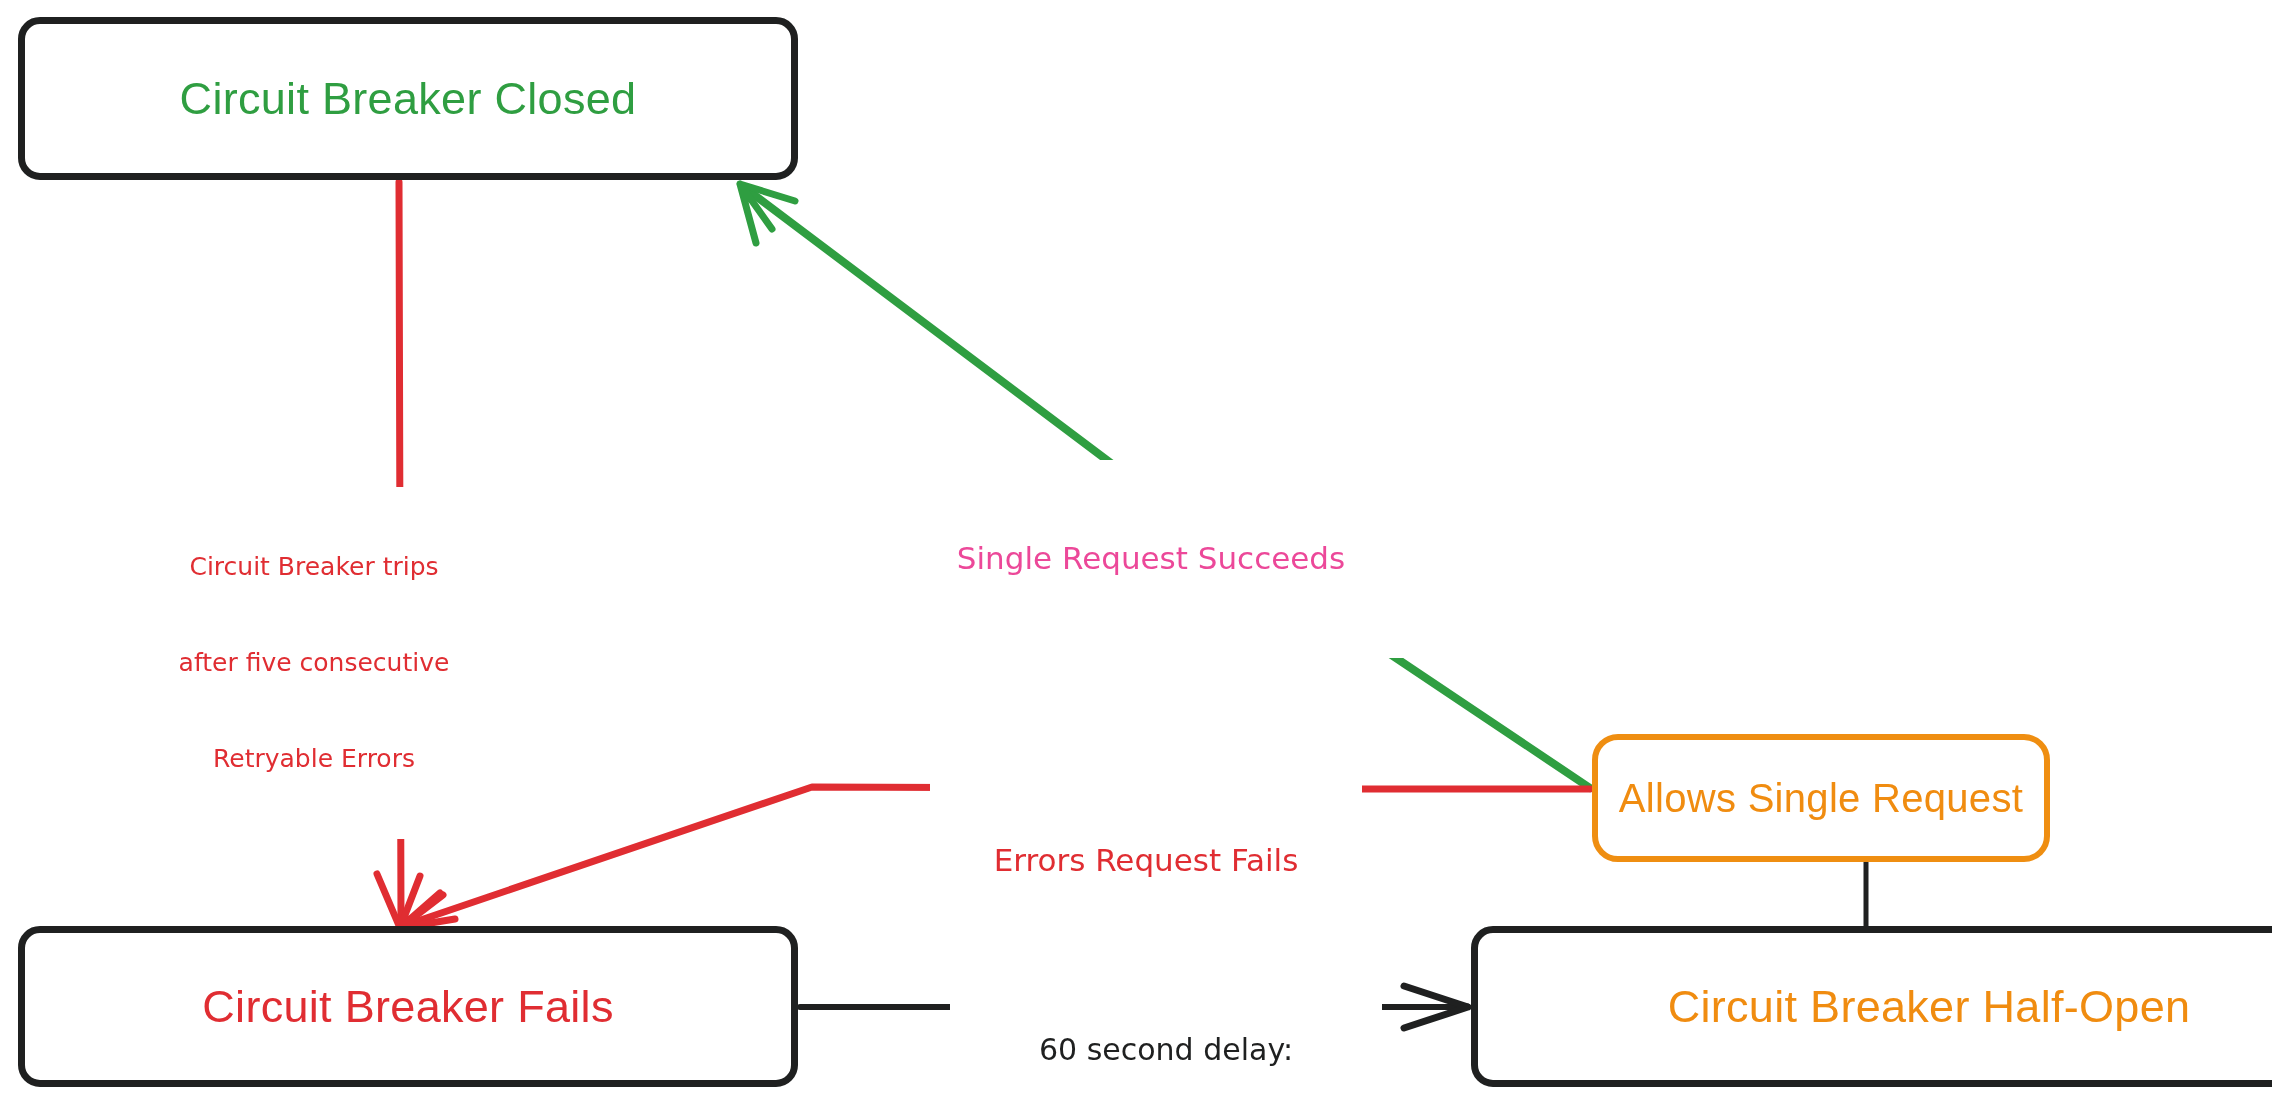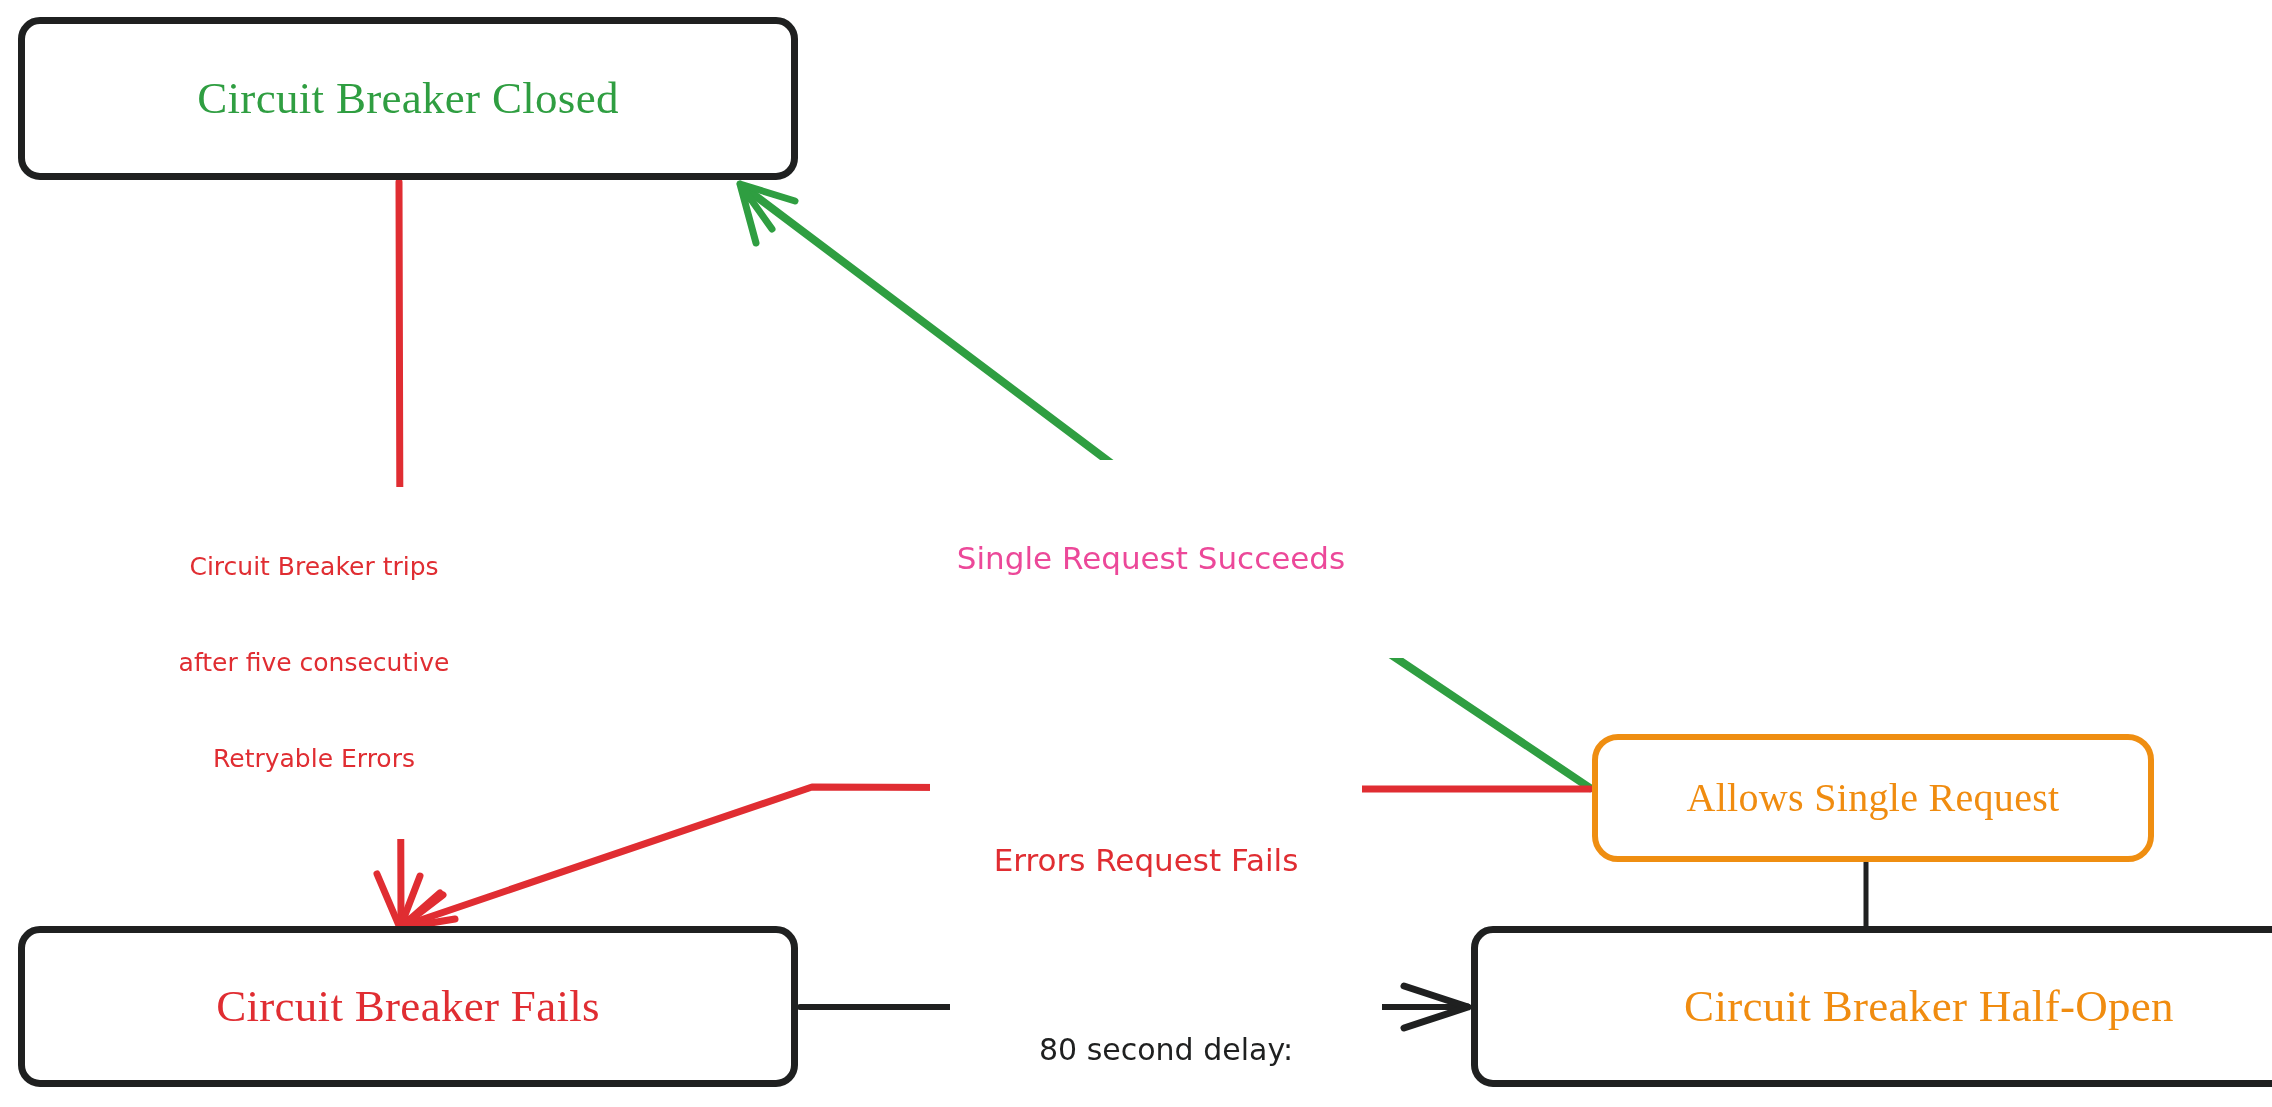--- a/index.html
+++ b/index.html
@@ -39,21 +39,21 @@
   .node-black {
     border-color: #1f2020;
     border-width: 7px;
   }
   .node-orange {
     border-color: #ef8e11;
     border-width: 6px;
     border-radius: 26px;
   }
   .node-label {
-    font-family: Liberation Serif, serif;
+    font-family: Liberation Sans, sans-serif;
     font-weight: 400;
     letter-spacing: 0.3px;
     line-height: 1.15;
     white-space: nowrap;
   }
   .lbl-green  { color: #2f9e41; }
   .lbl-red    { color: #e02d32; }
   .lbl-orange { color: #f08c10; }
 
   .size-xl { font-size: 45px; }
@@ -131,21 +131,21 @@
   </svg>
 
   <div class="node node-black" style="left:18px; top:17px; width:780px; height:163px;">
     <span class="node-label lbl-green size-xl">Circuit Breaker Closed</span>
   </div>
 
   <div class="node node-black" style="left:18px; top:926px; width:780px; height:161px;">
     <span class="node-label lbl-red size-xl">Circuit Breaker Fails</span>
   </div>
 
-  <div class="node node-orange" style="left:1592px; top:734px; width:562px; height:128px;">
+  <div class="node node-orange" style="left:1592px; top:734px; width:458px; height:128px;">
     <span class="node-label lbl-orange size-lg">Allows Single Request</span>
   </div>
 
   <div class="node node-black" style="left:1471px; top:926px; width:916px; height:161px;">
     <span class="node-label lbl-orange size-xl">Circuit Breaker Half-Open</span>
   </div>
 
   <div class="edge-label el-trip">
     <div>Circuit Breaker trips</div>
     <div>after five consecutive</div>
@@ -154,17 +154,17 @@
 
   <div class="edge-label el-succeeds">
     <div>Single Request Succeeds</div>
   </div>
 
   <div class="edge-label el-fails">
     <div>Errors Request Fails</div>
   </div>
 
   <div class="edge-label el-delay">
-    <div>80 second delay:</div>
+    <div>60 second delay:</div>
     
   </div>
 
 </div>
 
 </body></html>

